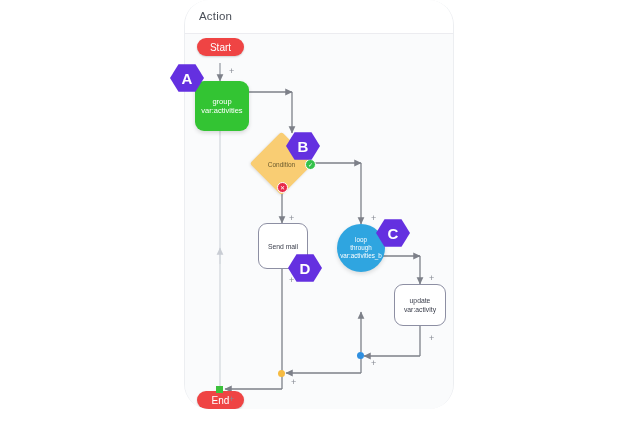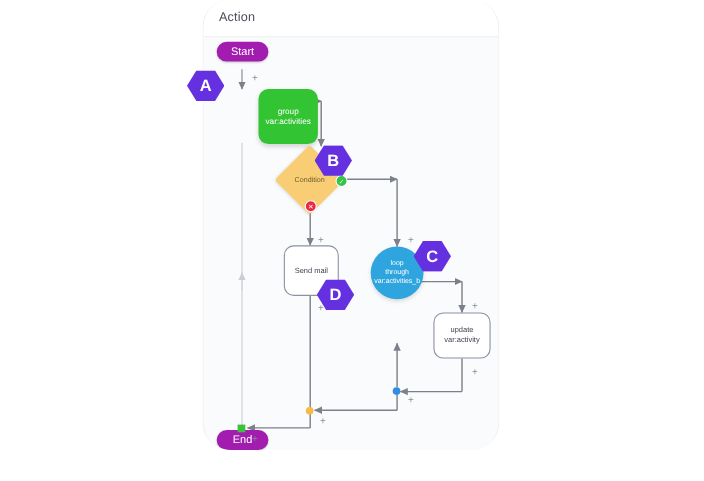--- a/index.html
+++ b/index.html
@@ -37,32 +37,31 @@
   #canvas{
     position:absolute;left:0;top:34px;
     width:270px;height:403px;
     background:#fafbfc;
   }
   
   #wires{position:absolute;left:0;top:0;width:270px;height:403px;}
   
   .node{position:absolute;box-sizing:border-box;}
   .pill{
-    border-radius:14px;background:#a21caf;
+    border-radius:14px;background:#ef4444;
     color:#ffffff;font-size:10px;
     display:flex;align-items:center;justify-content:center;
     box-shadow:0 1px 2px rgba(0,0,0,.18);
   }
   .greenbox{
     background:#33c433;border-radius:9px;
     color:#ffffff;font-size:7.5px;line-height:9px;
     display:flex;flex-direction:column;align-items:center;justify-content:center;
     text-align:center;
     box-shadow:0 2px 4px rgba(0,0,0,.14);
-    margin-left:40px;
   }
   .diamond{
     background:#f9cd73;
     transform:rotate(45deg);
     border-radius:3px;
     box-shadow:0 1px 3px rgba(0,0,0,.12);
   }
   .diamond-label{
     position:absolute;
     width:100%;text-align:center;

